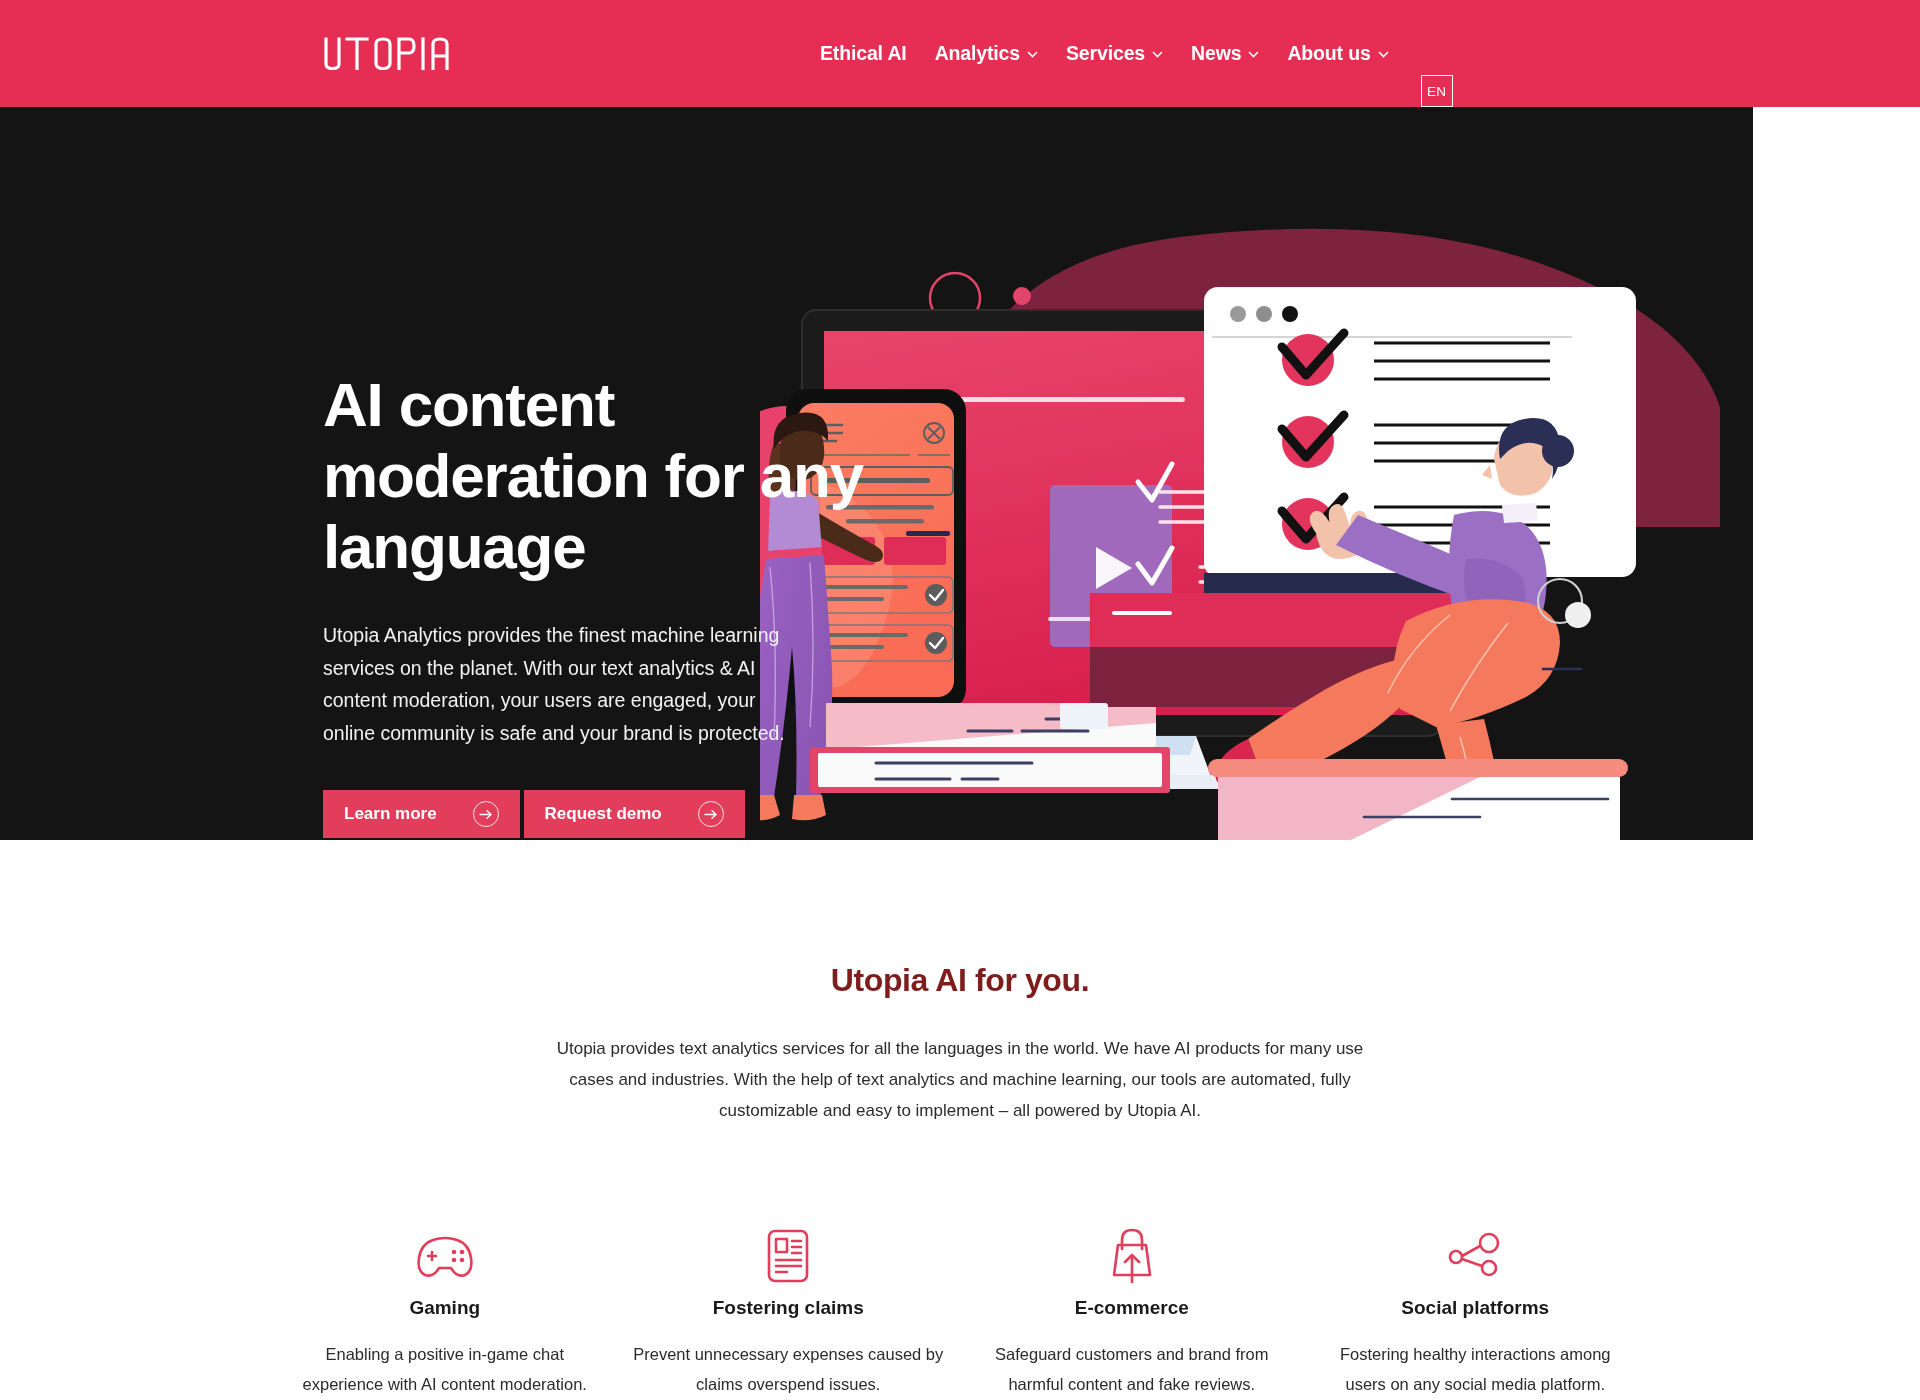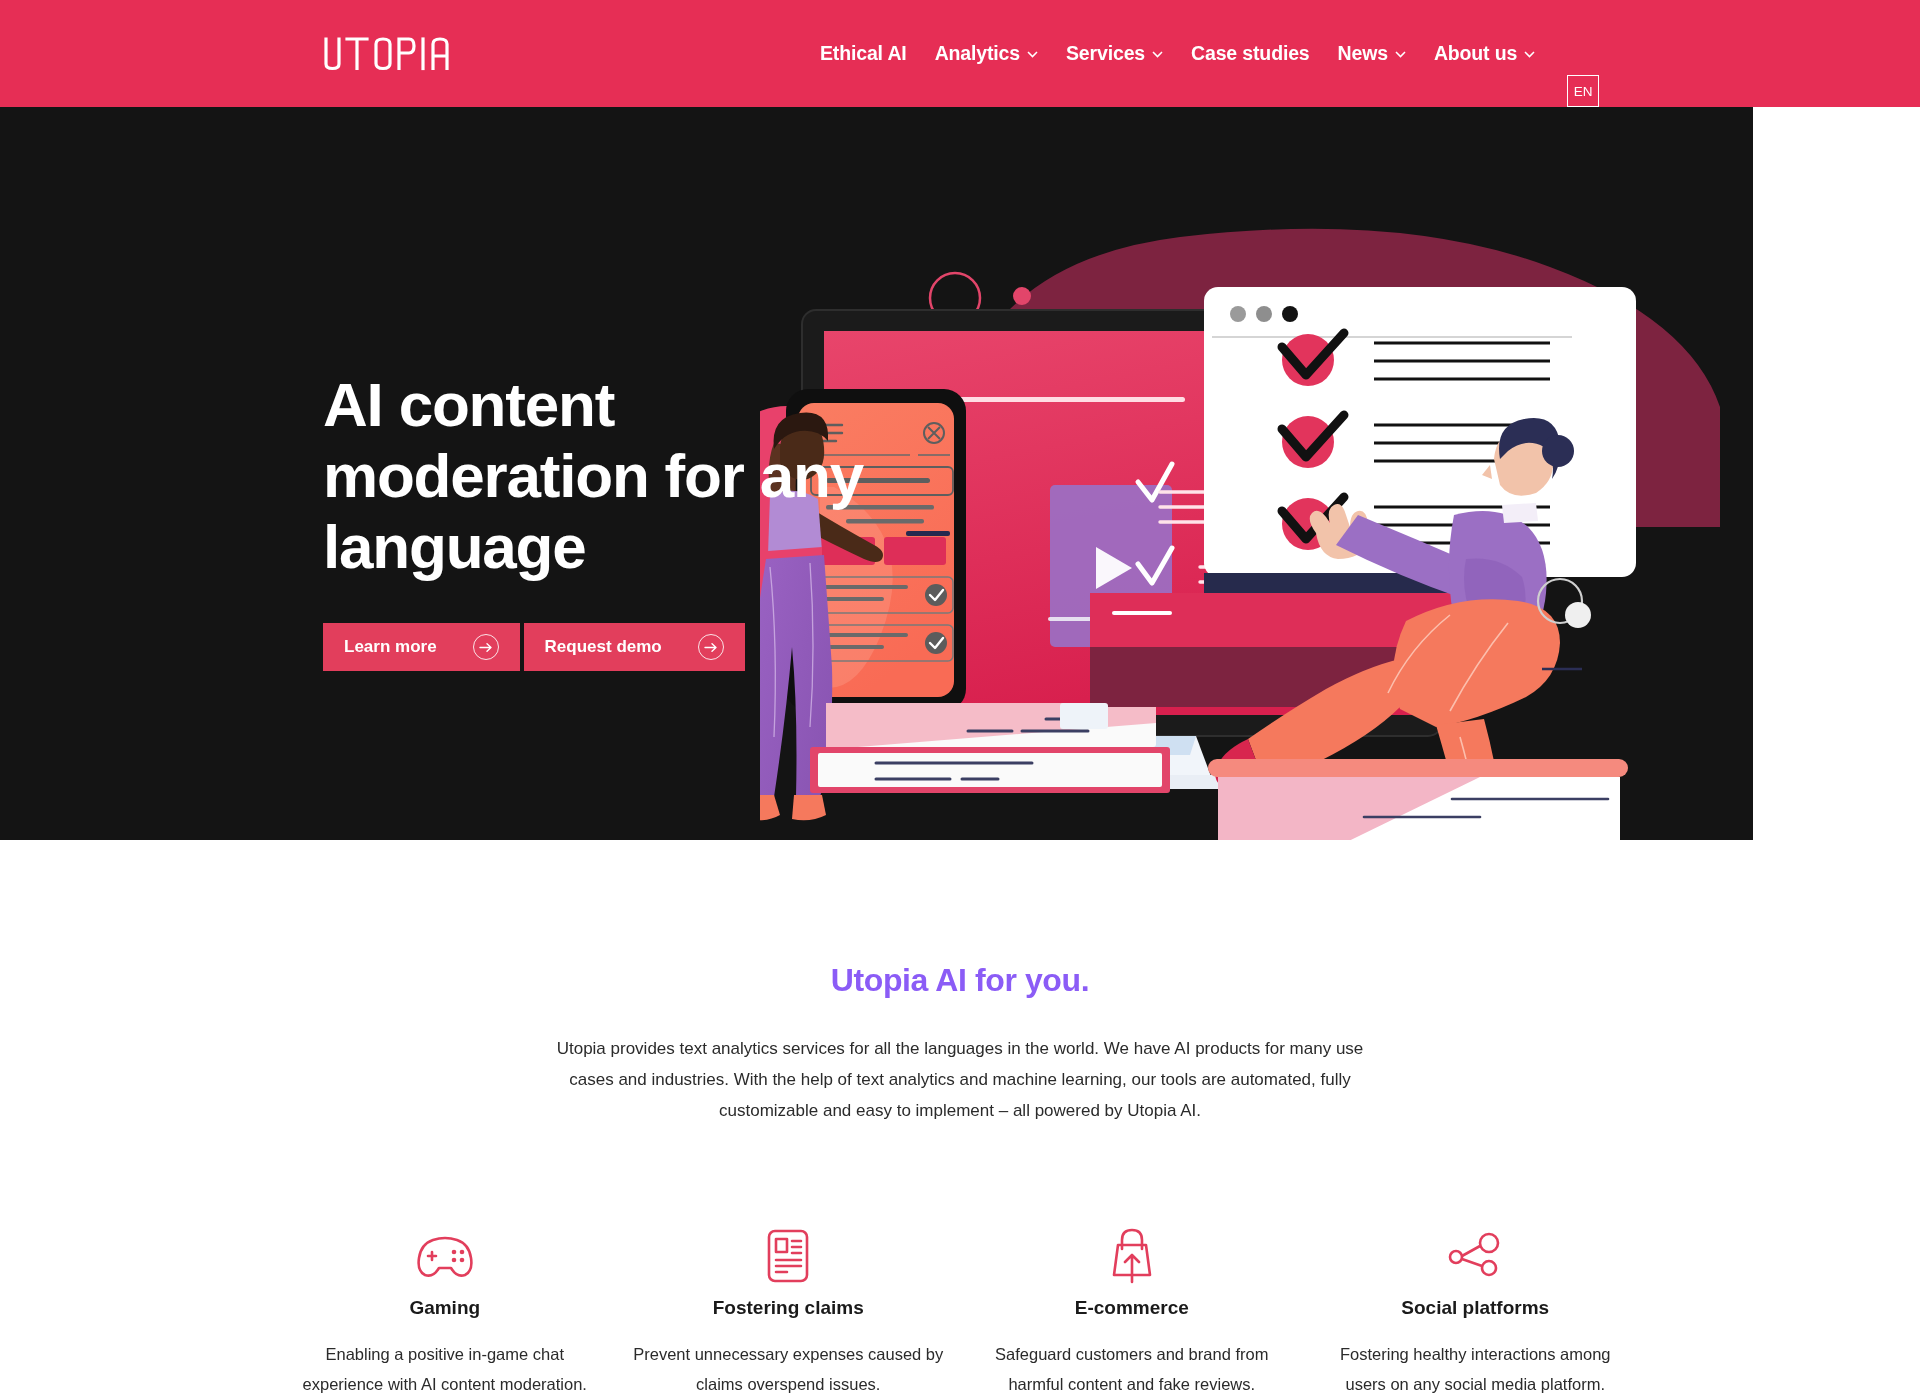--- a/index.html
+++ b/index.html
@@ -152,21 +152,21 @@
   .intro {
     position: relative;
     width: 1920px;
     background: #ffffff;
     padding-top: 122px;
     text-align: center;
   }
   .intro-title {
     font-size: 32px;
     font-weight: bold;
-    color: #8b5cf6;
+    color: #7f1d1d;
     letter-spacing: -0.4px;
   }
   .intro-text {
     margin: 34px auto 0;
     width: 852px;
     font-size: 17px;
     line-height: 31px;
     color: #2b2b2b;
   }
 
@@ -244,23 +244,20 @@
 
     <div class="nav-item">
       <span>Services</span>
       <span class="caret">
         <svg width="11" height="7" viewBox="0 0 11 7">
             <path d="M1 1 L5.5 5.6 L10 1" fill="none" stroke="#ffffff" stroke-width="1.5"></path>
           </svg>
       </span>
     </div>
 
-    <div class="nav-item">
-      <span>Case studies</span>
-    </div>
 
     <div class="nav-item">
       <span>News</span>
       <span class="caret">
         <svg width="11" height="7" viewBox="0 0 11 7">
             <path d="M1 1 L5.5 5.6 L10 1" fill="none" stroke="#ffffff" stroke-width="1.5"></path>
           </svg>
       </span>
     </div>
 
@@ -495,20 +492,21 @@
           <line x1="604" y1="710" x2="720" y2="710"></line>
         </g>
 
         <line x1="1057" y1="42" x2="1121" y2="42" stroke="#4A4A4A" stroke-width="2.5"></line>
       </g>
     </svg>
   </div>
 
   <div class="hero-copy">
     <h1 class="hero-title">AI content moderation for any language</h1>
+    <p class="hero-sub">Utopia Analytics provides the finest machine learning services on the planet. With our text analytics &amp; AI content moderation, your users are engaged, your online community is safe and your brand is protected.</p>
 
     <div class="hero-buttons">
 
       <div class="btn">
         <span class="btn-label">Learn more</span>
         <span class="arrow-circle">
           <svg width="14" height="11" viewBox="0 0 14 11">
             <path d="M1 5.5 L12 5.5 M8 1.8 L12 5.5 L8 9.2" fill="none" stroke="#ffffff" stroke-width="1.4" stroke-linecap="round" stroke-linejoin="round"></path>
           </svg>
         </span>

